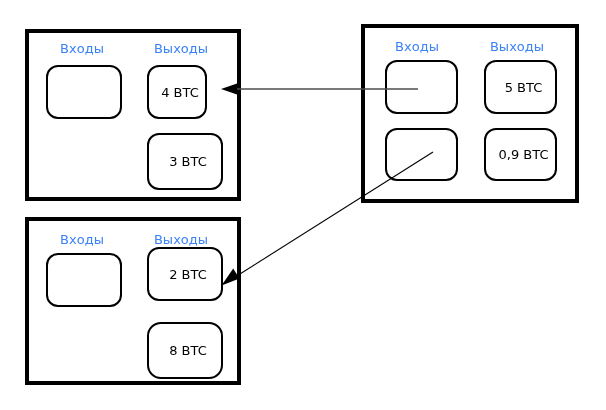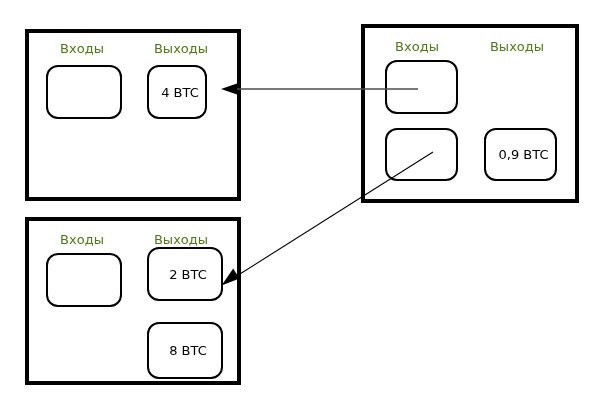--- a/index.html
+++ b/index.html
@@ -25,21 +25,21 @@
   }
   #tx-a { left: 25px;  top: 29px;  width: 216px; height: 172px; }
   #tx-b { left: 25px;  top: 217px; width: 216px; height: 168px; }
   #tx-c { left: 361px; top: 24px;  width: 218px; height: 179px; }
 
   
   .col-label {
     position: absolute;
     font-size: 13px;
     line-height: 13px;
-    color: #4d7c0f;
+    color: #3b82f6;
     white-space: nowrap;
     text-align: center;
   }
 
   
   .slot {
     position: absolute;
     box-sizing: border-box;
     border: 2.3px solid #000000;
     border-radius: 12px;
@@ -77,51 +77,57 @@
     <div class="col-label" style="left:110px; top:9px; width:84px;">Выходы</div>
 
     <div class="slot empty" style="left:17px; top:32px; width:76px; height:54px;">
       
     </div>
 
     <div class="slot" style="left:118px; top:32px; width:60px; height:54px;">
       <span>4 BTC</span>
     </div>
 
+    <div class="slot" style="left:118px; top:100px; width:76px; height:57px;">
+      <span>3 BTC</span>
+    </div>
   </div>
 
   <div class="tx" id="tx-b">
     <div class="col-label" style="left:11px; top:12px; width:84px;">Входы</div>
     <div class="col-label" style="left:110px; top:12px; width:84px;">Выходы</div>
 
     <div class="slot empty" style="left:17px; top:32px; width:76px; height:54px;">
       
     </div>
 
     <div class="slot" style="left:118px; top:26px; width:76px; height:54px;">
       <span>2 BTC</span>
     </div>
 
-    <div class="slot" style="left:118px; top:101px; width:76px; height:57px;">
+    <div class="slot" style="left:118px; top:101px; width:76px; height:57px;border-radius:14px;">
       <span>8 BTC</span>
     </div>
   </div>
 
   <div class="tx" id="tx-c">
     <div class="col-label" style="left:10px; top:12px; width:84px;">Входы</div>
     <div class="col-label" style="left:110px; top:12px; width:84px;">Выходы</div>
 
     <div class="slot empty" style="left:20px; top:32px; width:73px; height:54px;">
       
     </div>
 
     <div class="slot empty" style="left:20px; top:100px; width:73px; height:53px;">
       
     </div>
 
+    <div class="slot" style="left:119px; top:32px; width:73px; height:54px;">
+      <span>5 BTC</span>
+    </div>
 
     <div class="slot" style="left:119px; top:100px; width:73px; height:53px;">
       <span>0,9 BTC</span>
     </div>
   </div>
 
   <svg id="arrows" viewBox="0 0 606 410">
 
     <g>
       <line x1="418" y1="89" x2="231" y2="89" stroke="#4d4d4d" stroke-width="1.4"></line>

